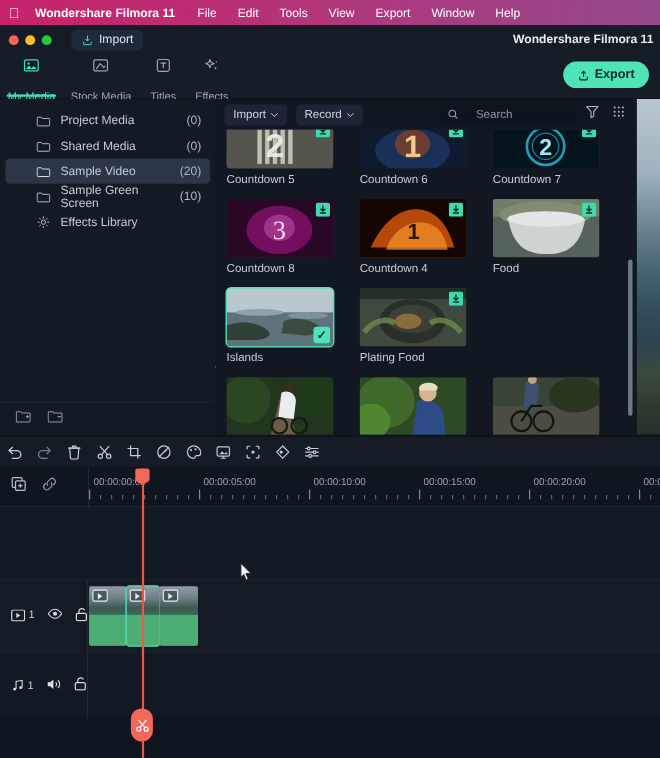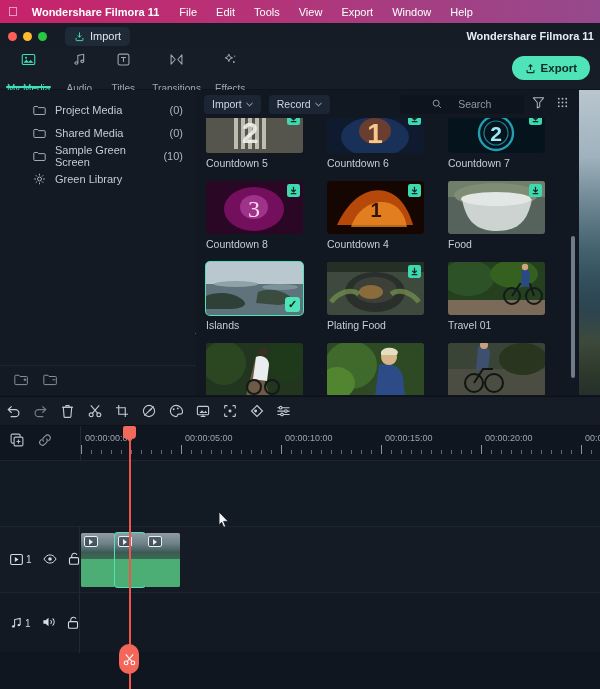--- a/index.html
+++ b/index.html
@@ -96,21 +96,21 @@
     background: #121822;
   }
   .media-toolbar { height: 28px; display: flex; align-items: center; padding: 0 8px; gap: 8px; }
   .pill {
     height: 19px; padding: 0 8px; border-radius: 4px; background: #1c2534;
     display: flex; align-items: center; gap: 4px; font-size: 10.5px; color: #ccd5df;
   }
   .searchbox {
     margin-left: 62px; height: 19px; width: 140px; border-radius: 4px;
     background: #0e141d; display: flex; align-items: center; gap: 16px;
-    padding: 0 7px; font-size: 10.5px; color: #8d99a6; justify-content: center;
+    padding: 0 7px; font-size: 10.5px; color: #8d99a6;
   }
   .tool-ico { margin-left: auto; display: flex; align-items: center; gap: 11px; padding-right: 2px; }
   .media-grid {
     position: absolute; top: 28px; left: 0; width: 383px; height: 277px;
     overflow: hidden; padding: 0 10px;
   }
   .mrow { display: flex; gap: 24px; }
   .mcell { width: 97px; margin-bottom: 5px; }
   .thumb {
     width: 97px; height: 53px; border-radius: 3px; position: relative; overflow: hidden;
@@ -250,44 +250,34 @@
             <rect x="1.5" y="3" width="15" height="12" rx="1.6" fill="none" stroke="#3fe0bb" stroke-width="1.3"></rect>
             <circle cx="6" cy="7" r="1.2" fill="#3fe0bb"></circle>
             <path d="M3 13l3.5-4 2.6 3 2.4-2.4 3.5 3.4" fill="#3fe0bb"></path>
           </svg>
       </span>
       <span class="tlabel">My Media</span>
     </div>
     <div class="tab">
       <span class="ticon">
         <svg width="15" height="15" viewBox="0 0 18 18">
-            <path d="M7 13V4.2l7-1.4V11" fill="none" stroke="#9aa7b4" stroke-width="1.3"></path>
-            <ellipse cx="5.3" cy="13.2" rx="1.8" ry="1.5" fill="none" stroke="#9aa7b4" stroke-width="1.3"></ellipse>
-            <ellipse cx="12.3" cy="11.2" rx="1.8" ry="1.5" fill="none" stroke="#9aa7b4" stroke-width="1.3"></ellipse>
-          </svg>
-      </span>
-      <span class="tlabel">Audio</span>
+            <rect x="1.5" y="3" width="15" height="12" rx="1.6" fill="none" stroke="#9aa7b4" stroke-width="1.3"></rect>
+            <path d="M4 13l4.5-6 4 4.3 1.6-1.8" fill="none" stroke="#9aa7b4" stroke-width="1.2"></path>
+          </svg>
+      </span>
+      <span class="tlabel">Stock Media</span>
     </div>
     <div class="tab">
       <span class="ticon">
         <svg width="15" height="15" viewBox="0 0 18 18">
             <rect x="2.5" y="2.5" width="13" height="13" rx="2" fill="none" stroke="#9aa7b4" stroke-width="1.3"></rect>
             <path d="M6 6.5h6M9 6.5V12" fill="none" stroke="#9aa7b4" stroke-width="1.3"></path>
           </svg>
       </span>
       <span class="tlabel">Titles</span>
-    </div>
-    <div class="tab">
-      <span class="ticon">
-        <svg width="15" height="15" viewBox="0 0 18 18">
-            <path d="M2.5 3.5v11l5-5.5z" fill="none" stroke="#9aa7b4" stroke-width="1.3" stroke-linejoin="round"></path>
-            <path d="M15.5 3.5v11l-5-5.5z" fill="none" stroke="#9aa7b4" stroke-width="1.3" stroke-linejoin="round"></path>
-          </svg>
-      </span>
-      <span class="tlabel">Transitions</span>
     </div>
     <div class="tab">
       <span class="ticon">
         <svg width="15" height="15" viewBox="0 0 18 18">
             <path d="M7 2.5l1.3 3.2L11.5 7 8.3 8.3 7 11.5 5.7 8.3 2.5 7l3.2-1.3z" fill="none" stroke="#9aa7b4" stroke-width="1.2" stroke-linejoin="round"></path>
             <circle cx="13" cy="12" r="1.1" fill="#9aa7b4"></circle>
             <circle cx="14" cy="5" r=".8" fill="#9aa7b4"></circle>
           </svg>
       </span>
       <span class="tlabel">Effects</span>
@@ -312,40 +302,49 @@
       <span class="scount">(0)</span>
     </div>
     <div class="side-item">
       <span class="sicon">
           <svg width="13" height="11" viewBox="0 0 16 13">
             <path d="M1 3.2a1 1 0 011-1h3.6l1.2 1.4H14a1 1 0 011 1v6.4a1 1 0 01-1 1H2a1 1 0 01-1-1z" fill="none" stroke="#b6c1cc" stroke-width="1.1"></path>
           </svg>
         </span>
       <span class="slabel">Shared Media</span>
       <span class="scount">(0)</span>
+    </div>
+    <div class="side-item selected">
+      <span class="sicon">
+          <svg width="13" height="11" viewBox="0 0 16 13">
+            <path d="M1 3.2a1 1 0 011-1h3.6l1.2 1.4H14a1 1 0 011 1v6.4a1 1 0 01-1 1H2a1 1 0 01-1-1z" fill="none" stroke="#dbe3ea" stroke-width="1.1"></path>
+          </svg>
+        </span>
+      <span class="slabel">Sample Video</span>
+      <span class="scount">(20)</span>
     </div>
     <div class="side-item">
       <span class="sicon">
           <svg width="13" height="11" viewBox="0 0 16 13">
             <path d="M1 3.2a1 1 0 011-1h3.6l1.2 1.4H14a1 1 0 011 1v6.4a1 1 0 01-1 1H2a1 1 0 01-1-1z" fill="none" stroke="#b6c1cc" stroke-width="1.1"></path>
           </svg>
         </span>
       <span class="slabel">Sample Green Screen</span>
       <span class="scount">(10)</span>
     </div>
     <div class="side-item">
       <span class="sicon">
           <svg width="13" height="13" viewBox="0 0 16 16">
             <circle cx="8" cy="8" r="2.4" fill="none" stroke="#b6c1cc" stroke-width="1.1"></circle>
             <g stroke="#b6c1cc" stroke-width="1.1">
               <path d="M8 1.5v2.2M8 12.3v2.2M1.5 8h2.2M12.3 8h2.2M3.4 3.4l1.6 1.6M11 11l1.6 1.6M12.6 3.4L11 5M5 11l-1.6 1.6"></path>
             </g>
           </svg>
         </span>
-      <span class="slabel">Green Library</span>
+      <span class="slabel">Effects Library</span>
       <span class="scount"></span>
     </div>
 
     <div class="folder-tools">
       <span><svg width="15" height="13" viewBox="0 0 18 15">
             <path d="M1 3.4a1 1 0 011-1h4l1.3 1.5H15a1 1 0 011 1v7.7a1 1 0 01-1 1H2a1 1 0 01-1-1z" fill="none" stroke="#8d99a6" stroke-width="1.1"></path>
             <path d="M11.4 7.8h3.4M13.1 6.1v3.4" stroke="#8d99a6" stroke-width="1.1"></path>
           </svg></span>
       <span><svg width="15" height="13" viewBox="0 0 18 15">
             <path d="M1 3.4a1 1 0 011-1h4l1.3 1.5H15a1 1 0 011 1v7.7a1 1 0 01-1 1H2a1 1 0 01-1-1z" fill="none" stroke="#8d99a6" stroke-width="1.1"></path>
@@ -544,38 +543,20 @@
                 <path d="M4 40c8-10 20-14 28-8M92 40c-8-10-20-14-28-8" fill="none" stroke="#6f8a4c" stroke-width="5" opacity=".8"></path>
             </svg>
             <span class="dl-badge">
                 <svg width="13" height="13" viewBox="0 0 14 14">
                   <rect width="14" height="14" rx="2.5" fill="#3fd9b0"></rect>
                   <path d="M7 3v5.4M4.6 6.2L7 8.6l2.4-2.4M4 10.4h6" stroke="#0e2b25" stroke-width="1.3" fill="none"></path>
                 </svg>
               </span>
           </div>
           <div class="mlabel">Plating Food</div>
-        </div>
-        <div class="mcell">
-          <div class="thumb">
-            <svg width="97" height="53" viewBox="0 0 97 53" style="position:absolute;top:0;left:0">
-              <rect width="97" height="53" fill="#24401f"></rect>
-                <rect y="38" width="97" height="15" fill="#7b6a58"></rect>
-                <ellipse cx="20" cy="16" rx="26" ry="18" fill="#2e5227"></ellipse>
-                <ellipse cx="66" cy="12" rx="24" ry="14" fill="#35601f"></ellipse>
-              <g stroke="#121a1c" stroke-width="2" fill="none">
-                  <circle cx="64" cy="34" r="8"></circle>
-                  <circle cx="86" cy="34" r="8"></circle>
-                  <path d="M64 34l8-12h10l4 12"></path>
-                </g>
-              <path d="M74 8c4-2 8 0 8 5l-1 12-8-1z" fill="#2a4a86"></path>
-                <circle cx="77" cy="5" r="3.2" fill="#cfa57e"></circle>
-            </svg>
-          </div>
-          <div class="mlabel">Travel 01</div>
         </div>
       </div>
       <div class="mspacer"></div>
 
       <div class="mrow">
         <div class="mcell">
           <div class="thumb">
             <svg width="97" height="53" viewBox="0 0 97 53" style="position:absolute;top:0;left:0">
               <rect width="97" height="53" fill="#22351f"></rect>
                 <path d="M40 53l10-40 14 40z" fill="#6e5a47"></path>

